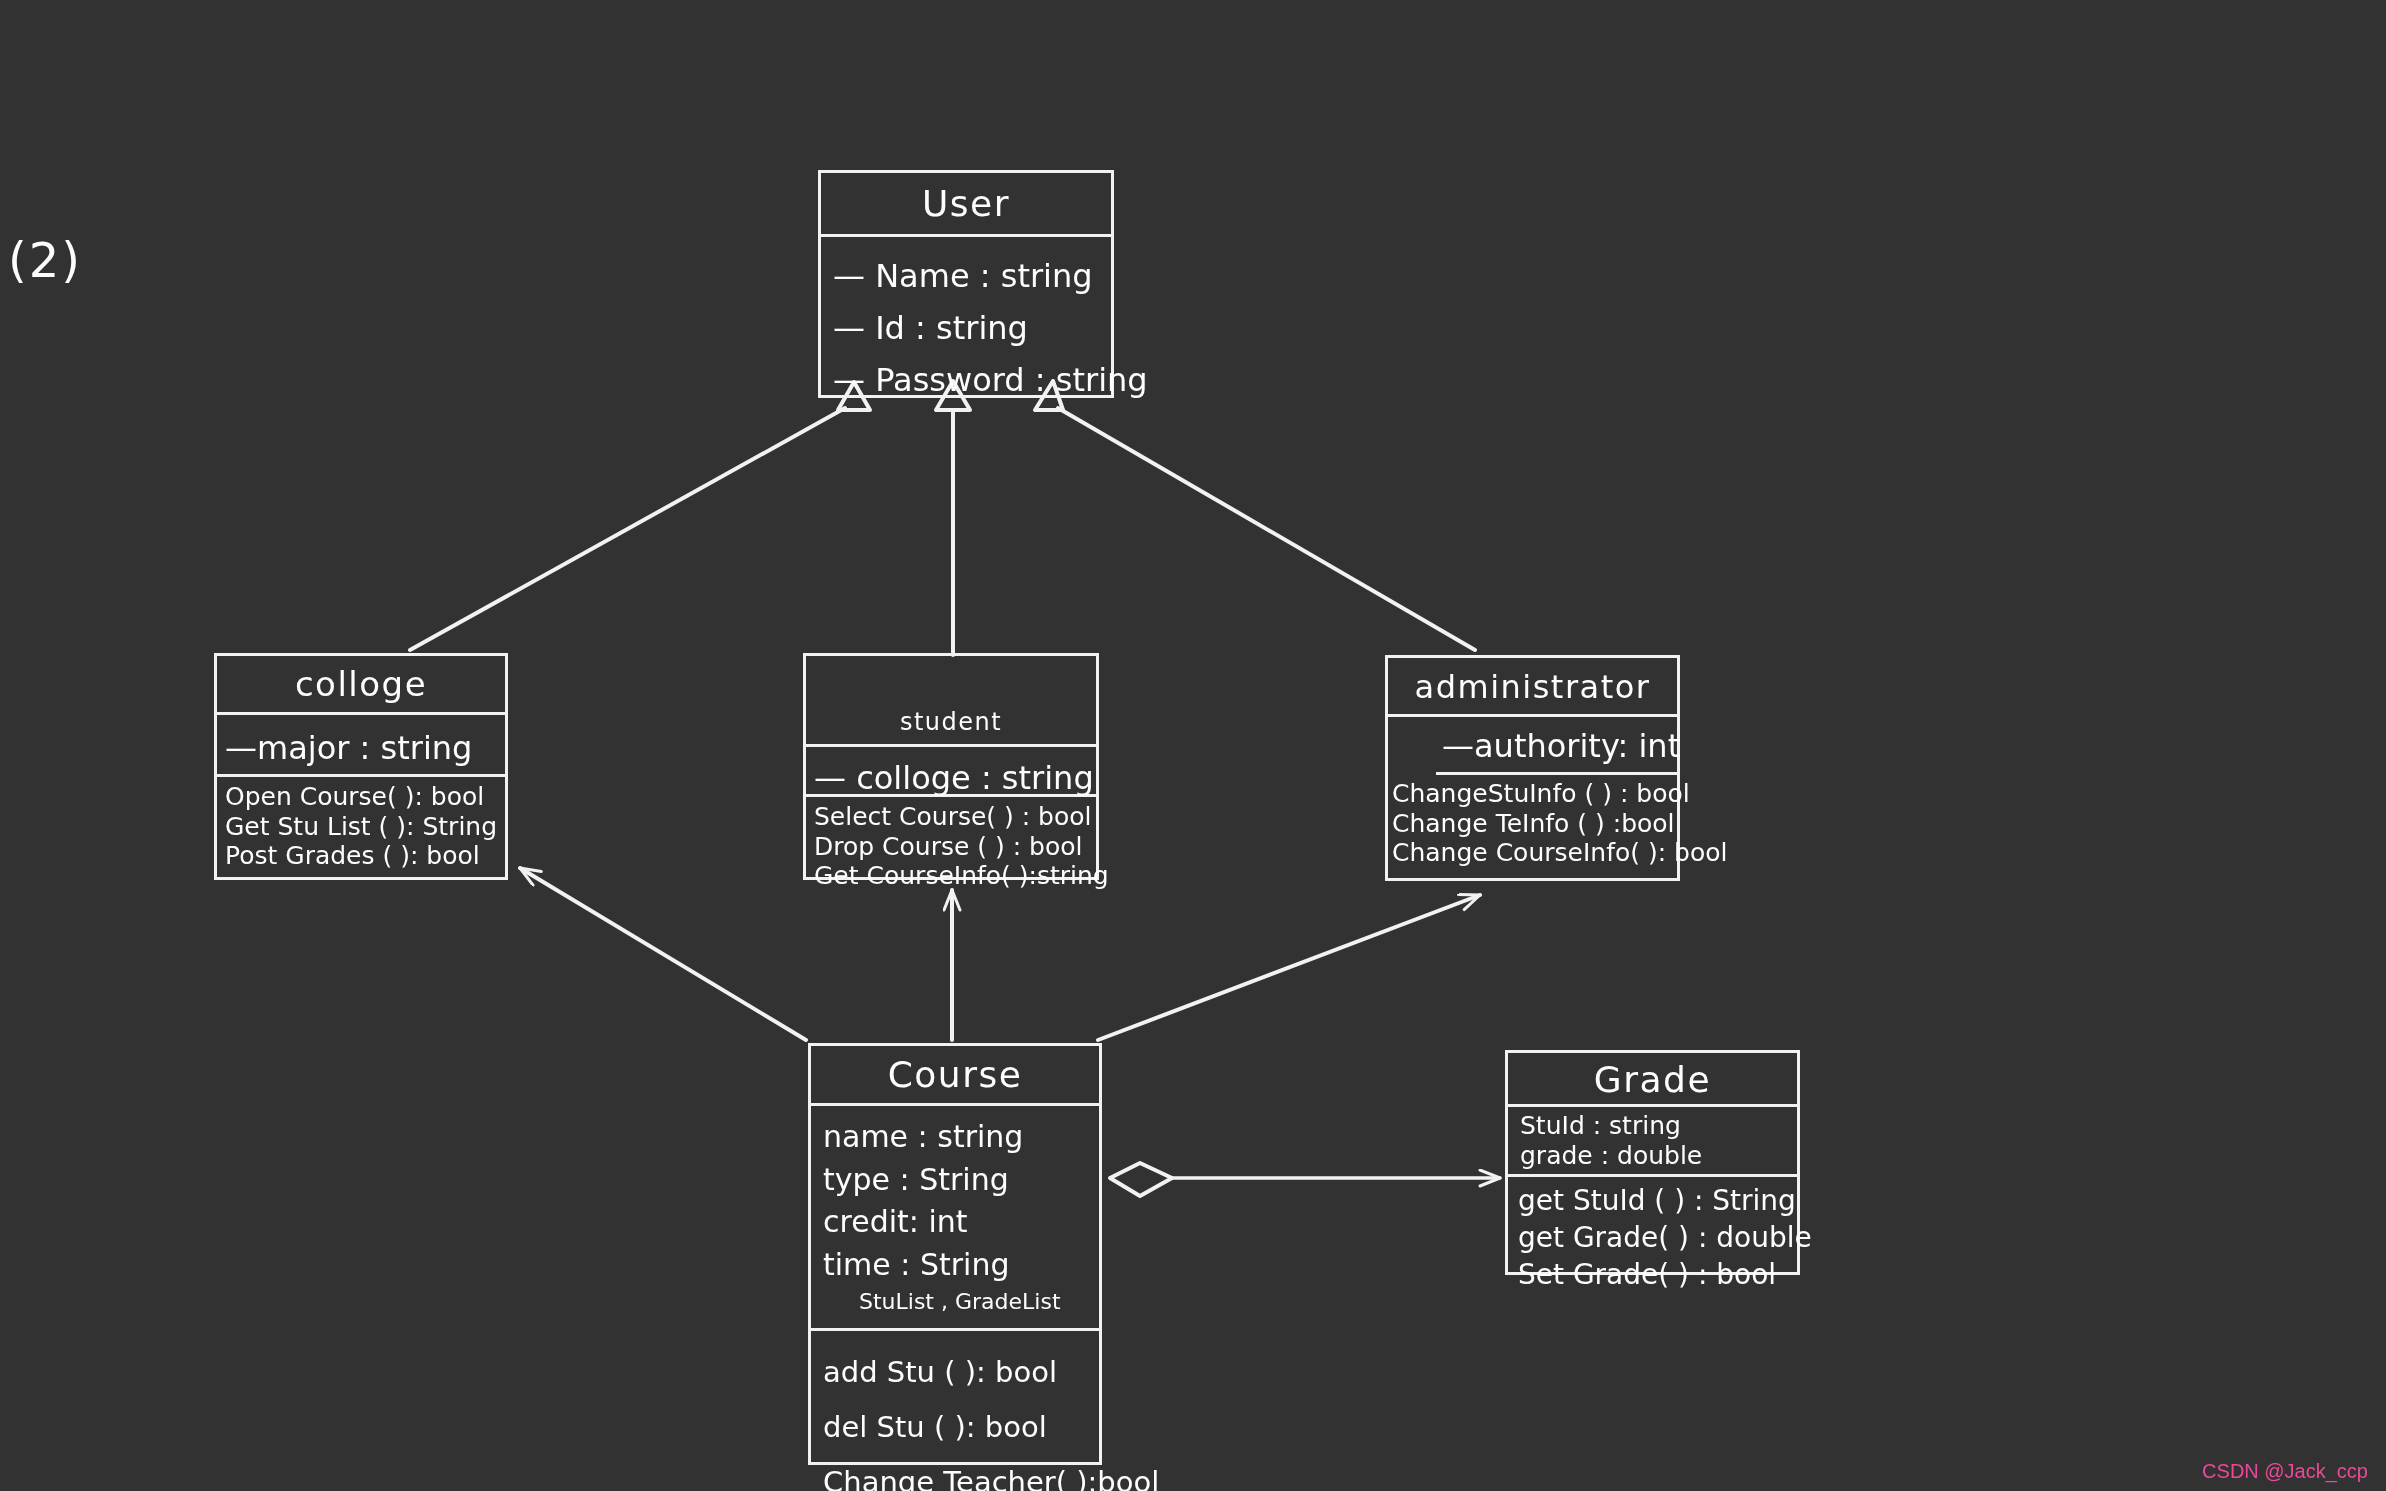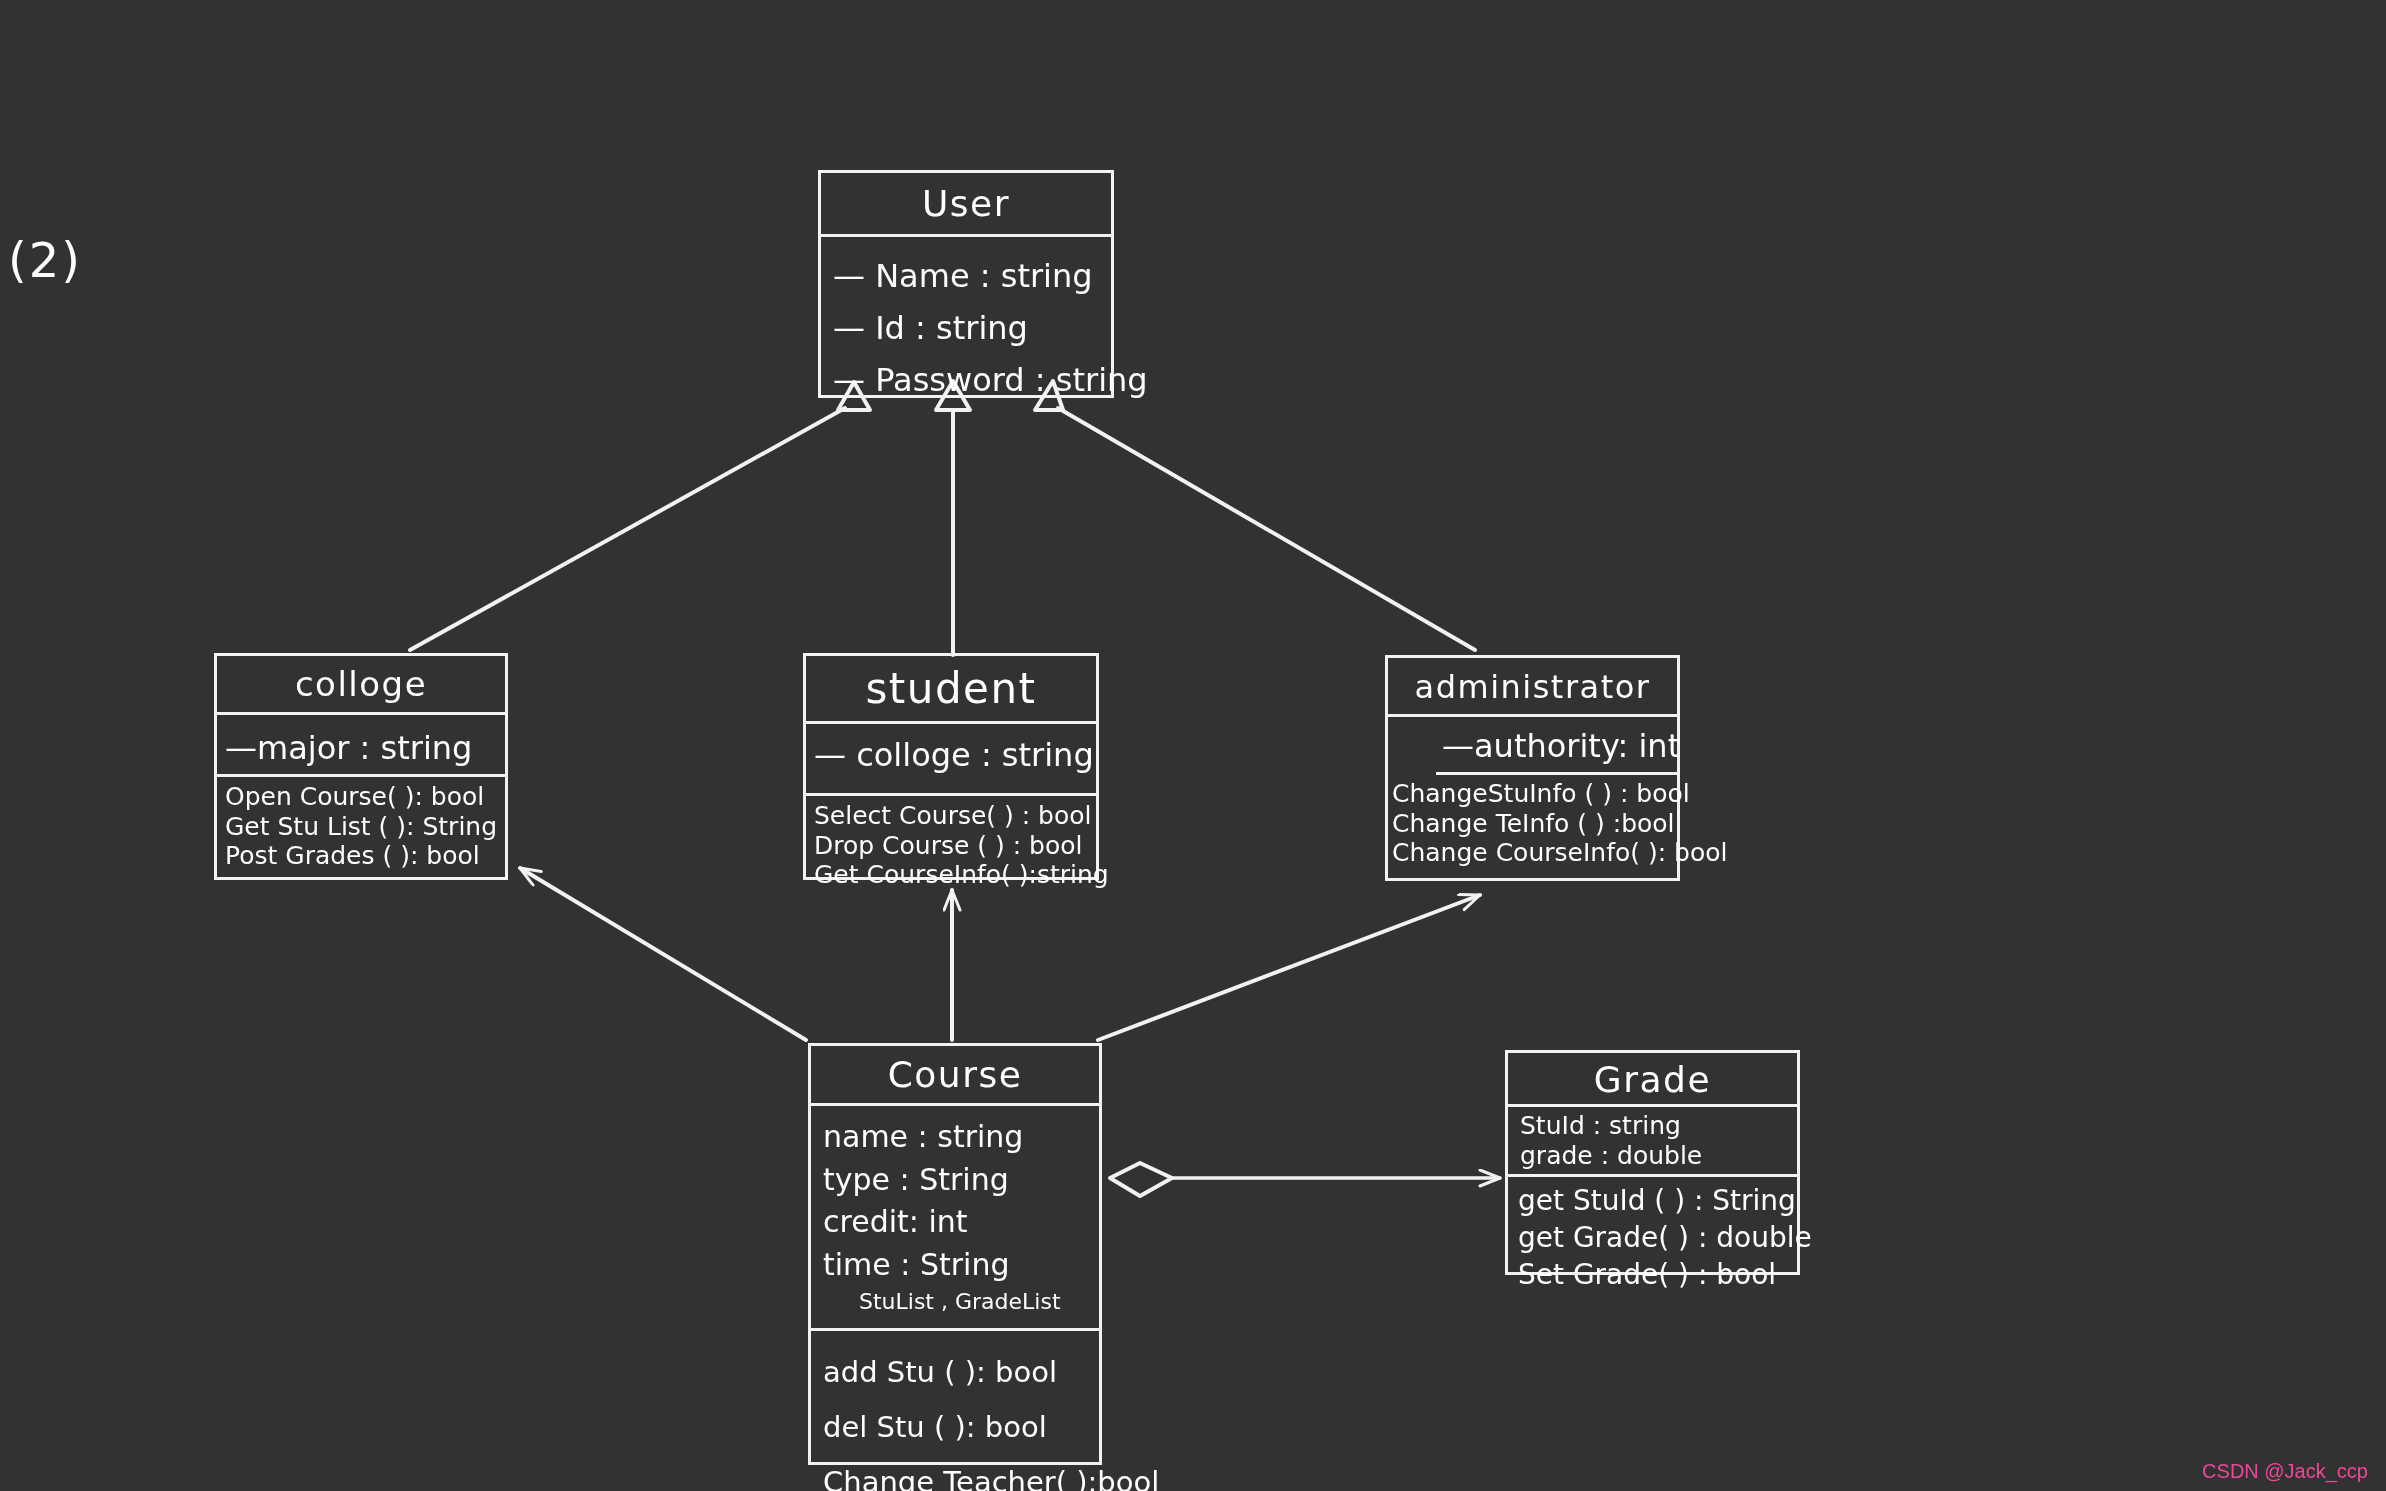--- a/index.html
+++ b/index.html
@@ -141,22 +141,22 @@
     <div class="uml-line big">—major :  string</div>
   </div>
   <div class="uml-section" style="padding:5px 6px 4px 8px;">
     <div class="uml-line small">Open Course(    ): bool</div>
     <div class="uml-line small">Get Stu List (    ): String</div>
     <div class="uml-line small">Post Grades (    ): bool</div>
   </div>
 </div>
 
 <div class="uml-box" style="left:803px; top:653px; width:296px; height:227px;">
-  <div class="uml-title" style="font-size:42px; padding:8px 4px;">student</div>
-  <div class="uml-section divider" style="height:72px; padding-top:12px; padding-left:8px;">
+  <div class="uml-title" style="font-size:24px; padding:8px 4px;margin-top:44px;">student</div>
+  <div class="uml-section divider" style="height:50px; padding-top:12px; padding-left:8px;">
     <div class="uml-line big">— colloge : string</div>
   </div>
   <div class="uml-section" style="padding:5px 6px 4px 8px;">
     <div class="uml-line small">Select Course( ) : bool</div>
     <div class="uml-line small">Drop  Course ( ) : bool</div>
     <div class="uml-line small">Get  CourseInfo( ):string</div>
   </div>
 </div>
 
 <div class="uml-box" style="left:1385px; top:655px; width:295px; height:226px;">

